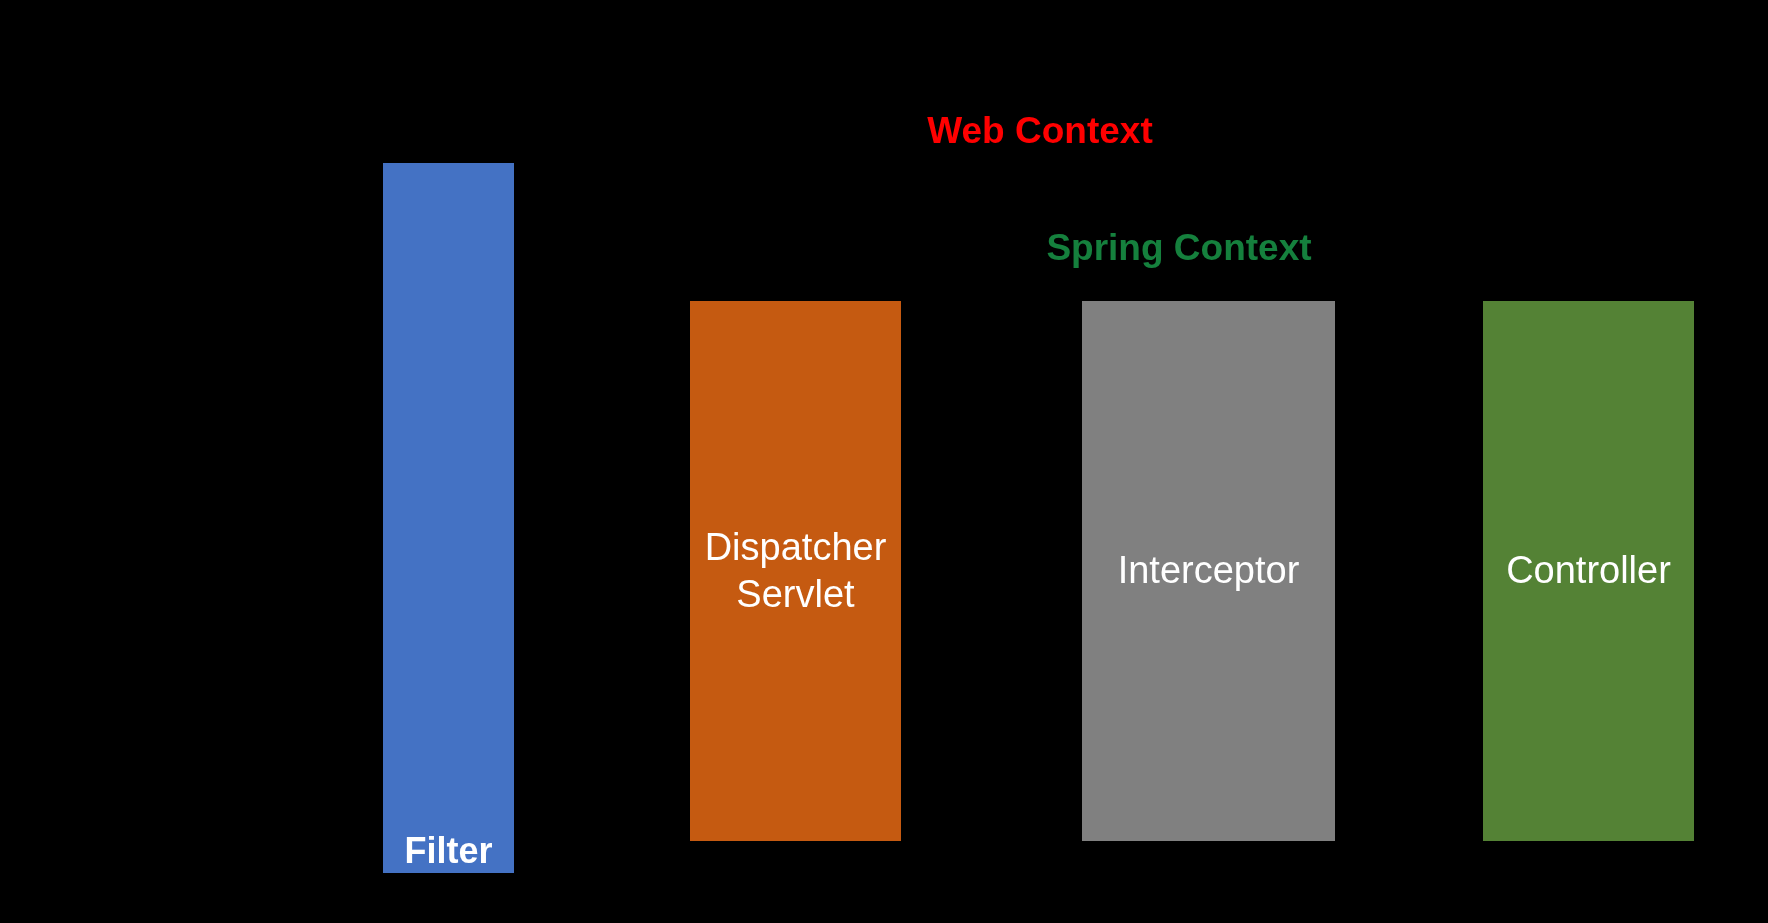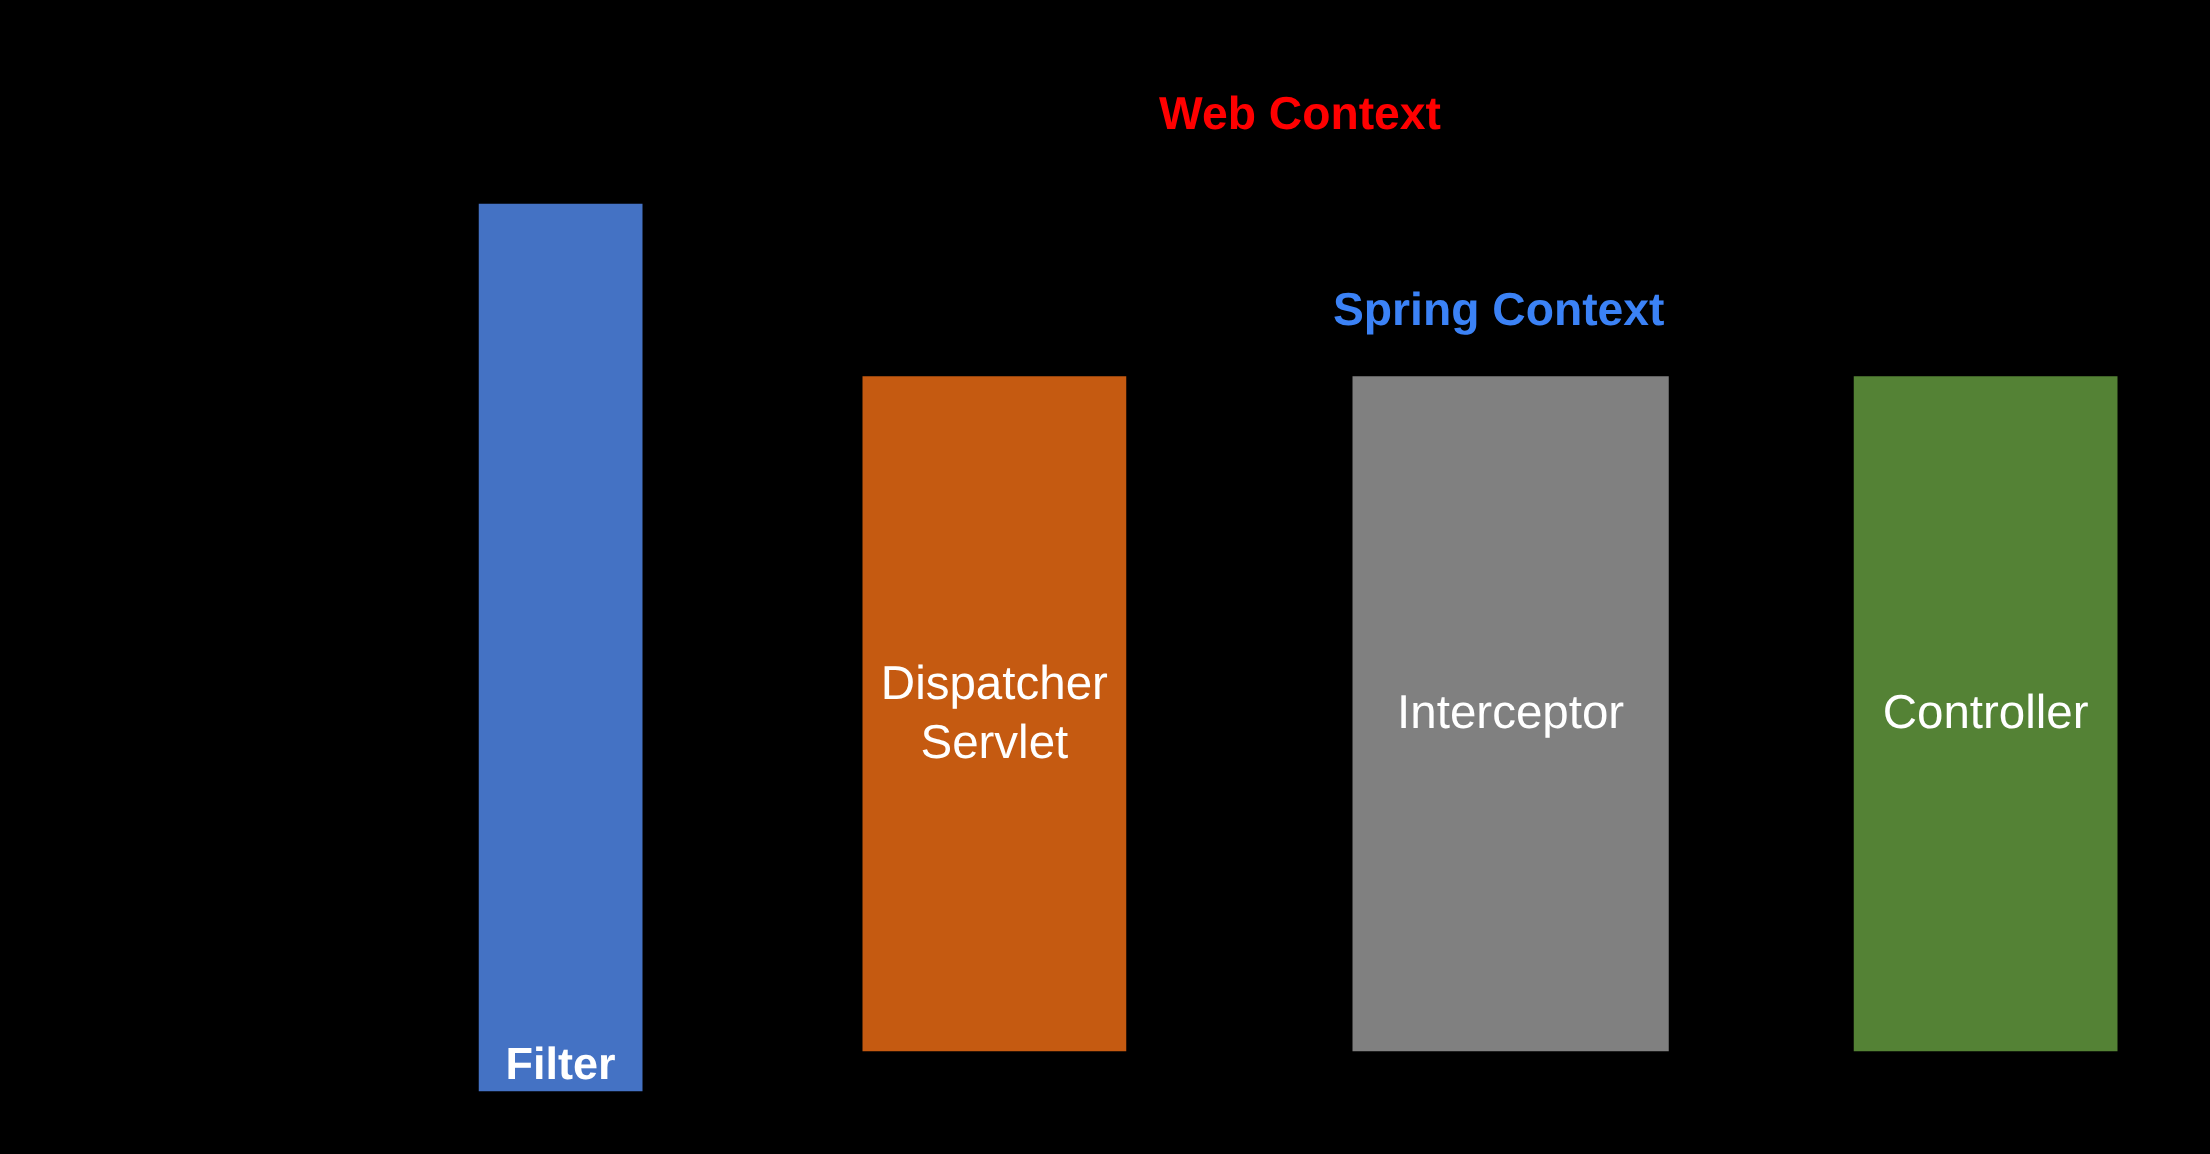--- a/index.html
+++ b/index.html
@@ -42,23 +42,23 @@
   .bar.dispatcher-servlet { left: 690px;  top: 301px; width: 211px; height: 540px; }
   .bar.dispatcher-servlet .bar-label { padding: 0 10px; }
   .bar.interceptor        { left: 1082px; top: 301px; width: 253px; height: 540px; }
   .bar.controller         { left: 1483px; top: 301px; width: 211px; height: 540px; }
 </style>
 </head>
 <body>
 
 <div class="canvas" style="background-color: rgb(0, 0, 0);">
 
-  <div class="ctx-label web" style="color: rgb(255, 0, 0);">Web Context</div>
+  <div class="ctx-label web" style="color: rgb(255, 0, 0); margin-top: 40px;">Web Context</div>
 
-  <div class="ctx-label spring" style="color: #3b82f6; margin-left: 20px;">Spring Context</div>
+  <div class="ctx-label spring" style="color: #15803d;">Spring Context</div>
 
   <div class="bar filter" style="background-color: rgb(68, 114, 196); align-items: flex-end;">
     <span class="bar-label" style="color: rgb(255, 255, 255);">Filter</span>
   </div>
 
   <div class="bar dispatcher-servlet" style="background-color: rgb(197, 90, 17);">
     <span class="bar-label" style="color: rgb(255, 255, 255);">Dispatcher Servlet</span>
   </div>
 
   <div class="bar interceptor" style="background-color: rgb(128, 128, 128);">

